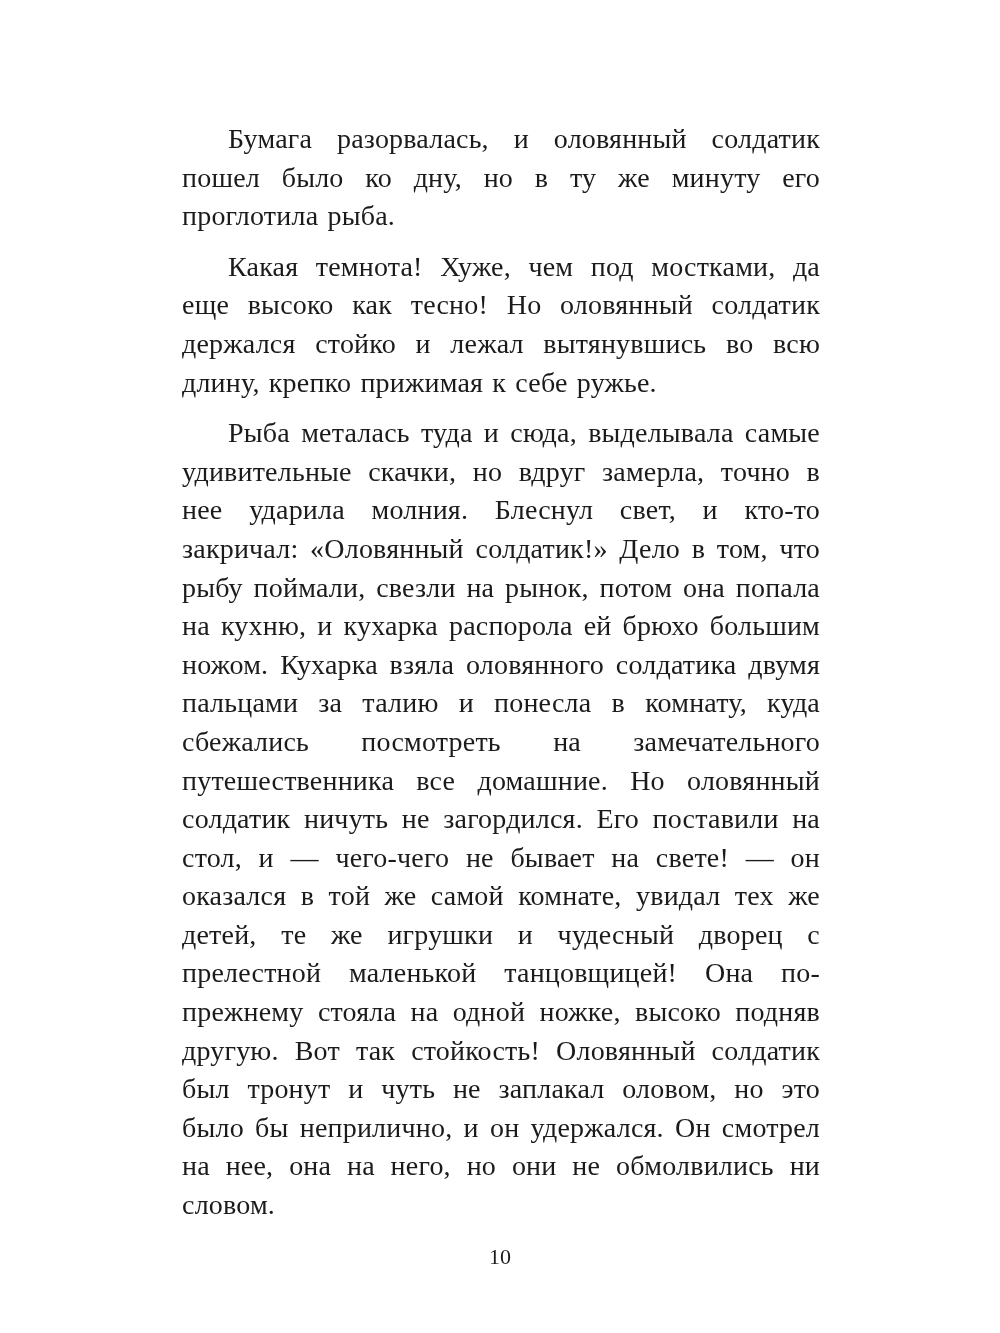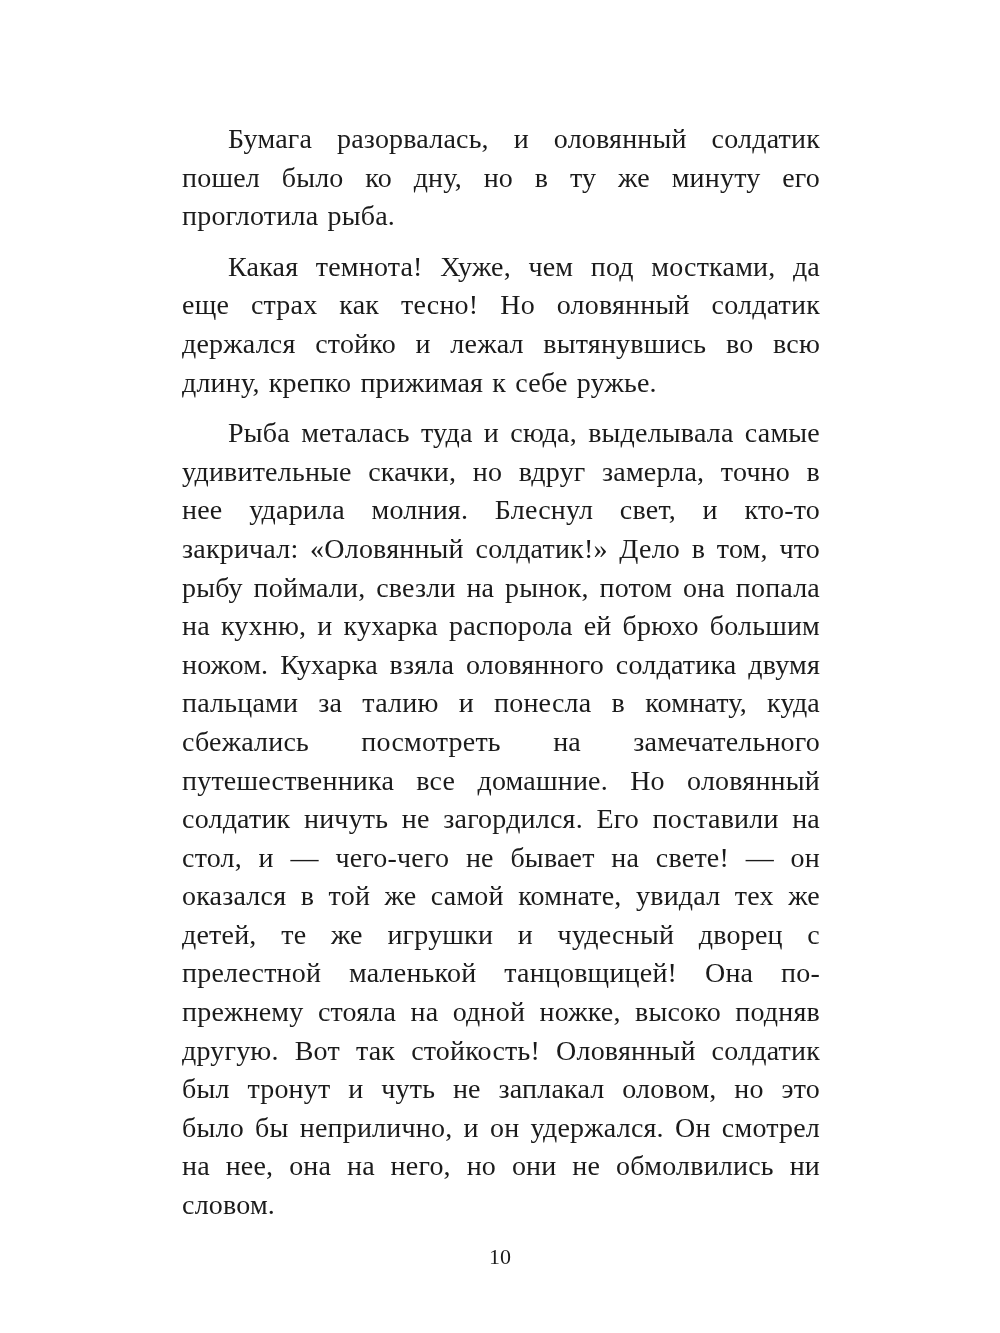--- a/index.html
+++ b/index.html
@@ -41,17 +41,17 @@
     color: #1b1b1b;
     margin-top: 20px;
   }
 </style>
 </head>
 <body>
 
 <div class="book-page">
   <div class="text-block">
     <p class="para">Бумага разорвалась, и оловянный солдатик пошел было ко дну, но в ту же минуту его проглотила рыба.</p>
-    <p class="para">Какая темнота! Хуже, чем под мостками, да еще страх как тесно! Но оловянный солдатик держался стойко и лежал вытянувшись во всю длину, крепко прижимая к себе ружье.</p>
+    <p class="para">Какая темнота! Хуже, чем под мостками, да еще высоко как тесно! Но оловянный солдатик держался стойко и лежал вытянувшись во всю длину, крепко прижимая к себе ружье.</p>
     <p class="para">Рыба металась туда и сюда, выделывала самые удивительные скачки, но вдруг замерла, точно в нее ударила молния. Блеснул свет, и кто-то закричал: «Оловянный солдатик!» Дело в том, что рыбу поймали, свезли на рынок, потом она попала на кухню, и кухарка распорола ей брюхо большим ножом. Кухарка взяла оловянного солдатика двумя пальцами за талию и понесла в комнату, куда сбежались посмотреть на замечательного путешественника все домашние. Но оловянный солдатик ничуть не загордился. Его поставили на стол, и — чего-чего не бывает на свете! — он оказался в той же самой комнате, увидал тех же детей, те же игрушки и чудесный дворец с прелестной маленькой танцовщицей! Она по-прежнему стояла на одной ножке, высоко подняв другую. Вот так стойкость! Оловянный солдатик был тронут и чуть не заплакал оловом, но это было бы неприлично, и он удержался. Он смотрел на нее, она на него, но они не обмолвились ни словом.</p>
   </div>
   <div class="page-number">10</div>
 </div>
 
 </body></html>

